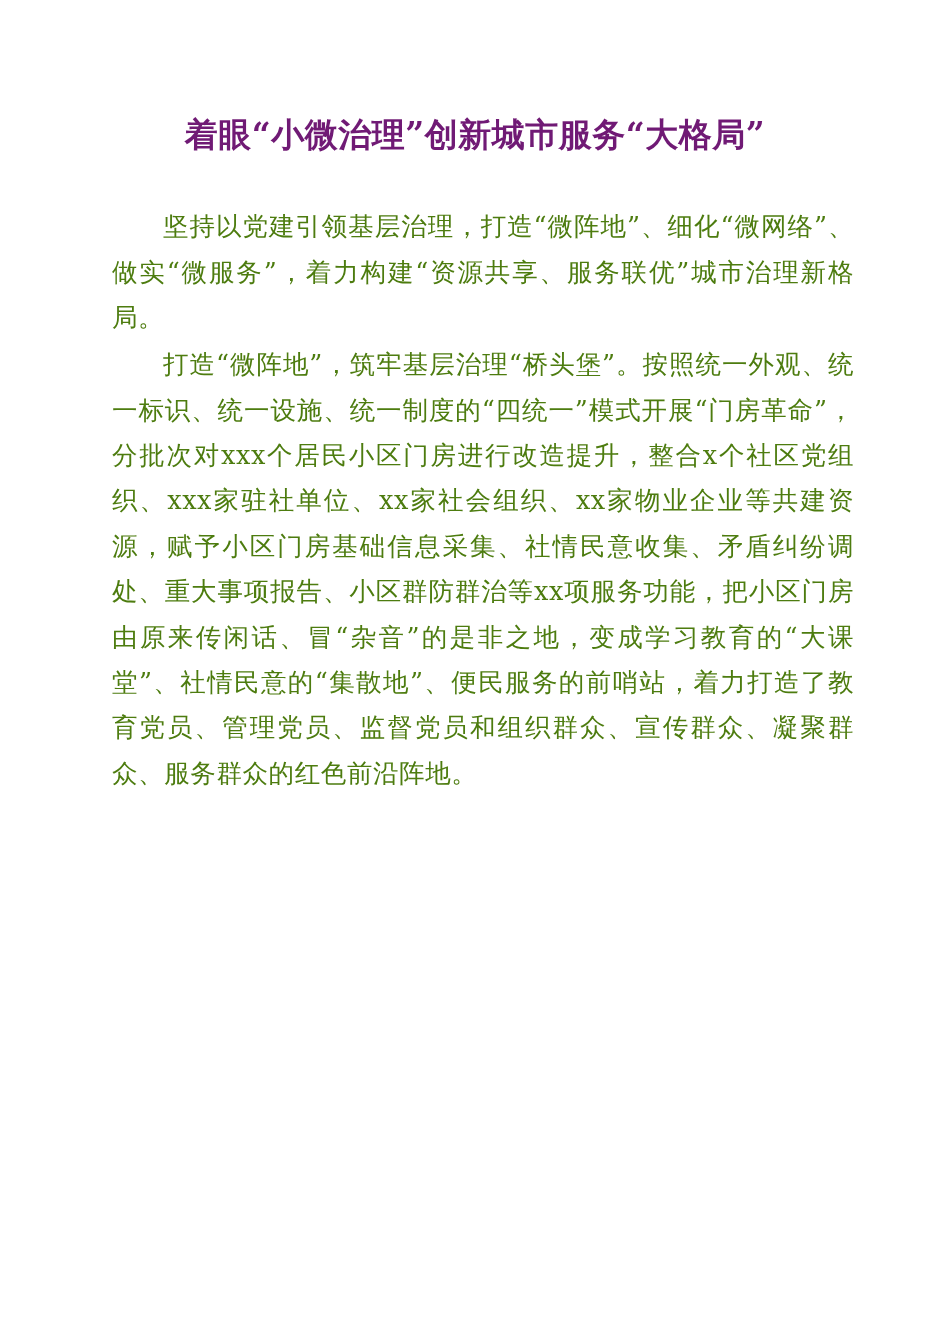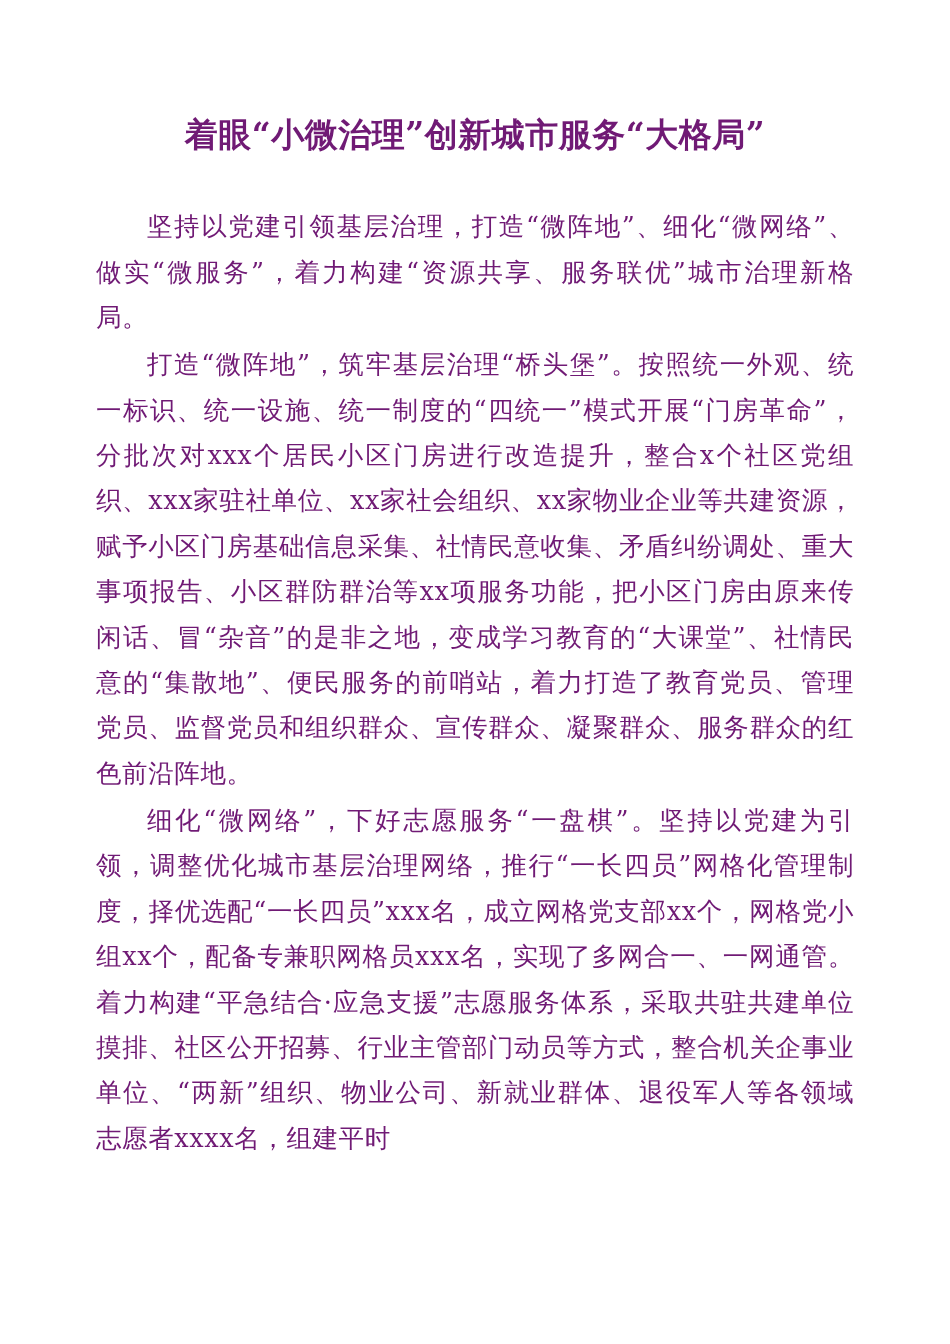--- a/index.html
+++ b/index.html
@@ -25,33 +25,32 @@
     font-family: "DejaVu Serif", "Liberation Serif", serif;
     font-weight: bold;
     font-size: 33px;
     line-height: 1.4;
     text-align: center;
     letter-spacing: 0.5px;
     margin: 0 0 46px 0;
     color: #701a75;
   }
   .body-text p {
-    margin: 0 0 2px 0;
+    margin: 0 0 2px 16px;
     font-size: 25.5px;
     line-height: 1.78;
     text-align: justify;
     text-justify: inter-ideograph;
     text-indent: 2em;
     letter-spacing: 0.6px;
-    color: #701a75;
+    color: #4d7c0f;
   }
 </style>
 </head>
 <body>
 
 <div class="page">
   <h1 class="doc-title">着眼“小微治理”创新城市服务“大格局”</h1>
   <div class="body-text">
     <p>坚持以党建引领基层治理，打造“微阵地”、细化“微网络”、做实“微服务”，着力构建“资源共享、服务联优”城市治理新格局。</p>
     <p>打造“微阵地”，筑牢基层治理“桥头堡”。按照统一外观、统一标识、统一设施、统一制度的“四统一”模式开展“门房革命”，分批次对xxx个居民小区门房进行改造提升，整合x个社区党组织、xxx家驻社单位、xx家社会组织、xx家物业企业等共建资源，赋予小区门房基础信息采集、社情民意收集、矛盾纠纷调处、重大事项报告、小区群防群治等xx项服务功能，把小区门房由原来传闲话、冒“杂音”的是非之地，变成学习教育的“大课堂”、社情民意的“集散地”、便民服务的前哨站，着力打造了教育党员、管理党员、监督党员和组织群众、宣传群众、凝聚群众、服务群众的红色前沿阵地。</p>
-    <p>细化“微网络”，下好志愿服务“一盘棋”。坚持以党建为引领，调整优化城市基层治理网络，推行“一长四员”网格化管理制度，择优选配“一长四员”xxx名，成立网格党支部xx个，网格党小组xx个，配备专兼职网格员xxx名，实现了多网合一、一网通管。着力构建“平急结合·应急支援”志愿服务体系，采取共驻共建单位摸排、社区公开招募、行业主管部门动员等方式，整合机关企事业单位、“两新”组织、物业公司、新就业群体、退役军人等各领域志愿者xxxx名，组建平时</p>
   </div>
 </div>
 
 </body></html>

